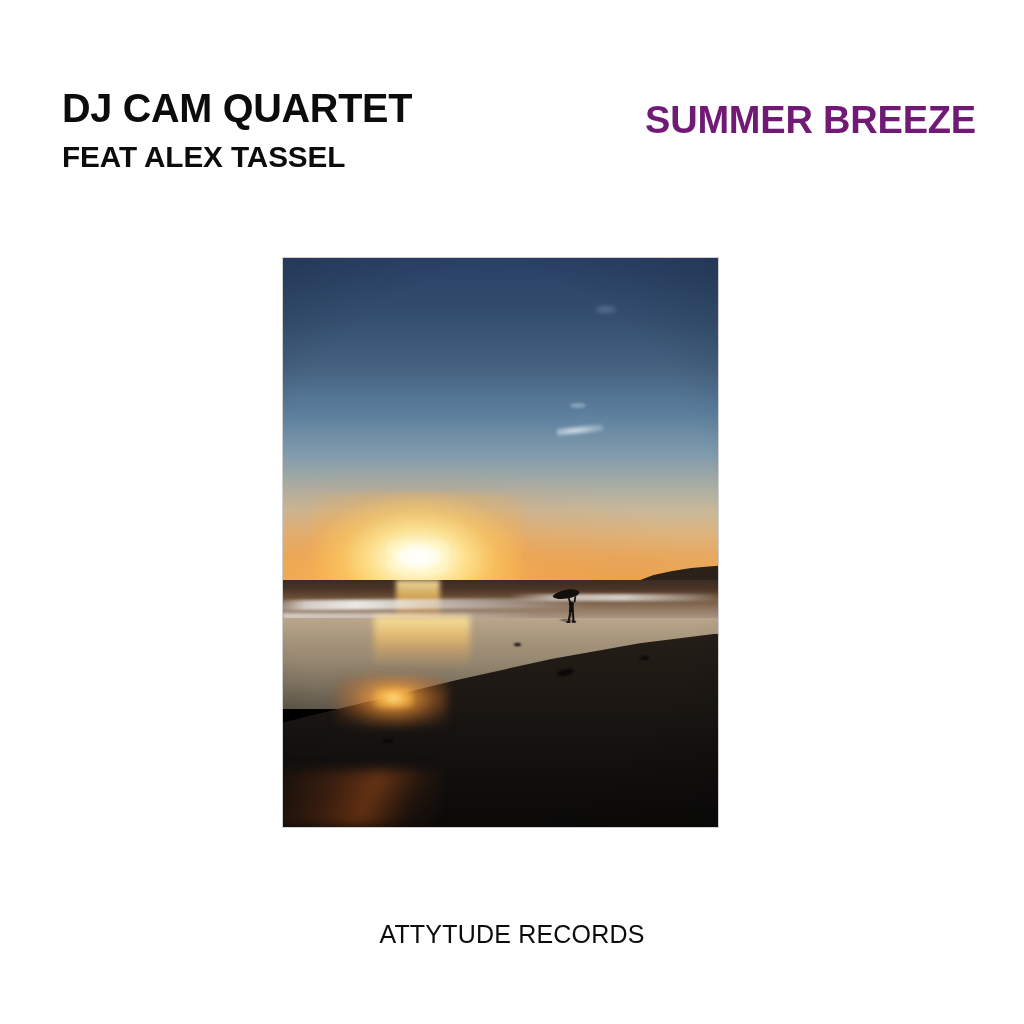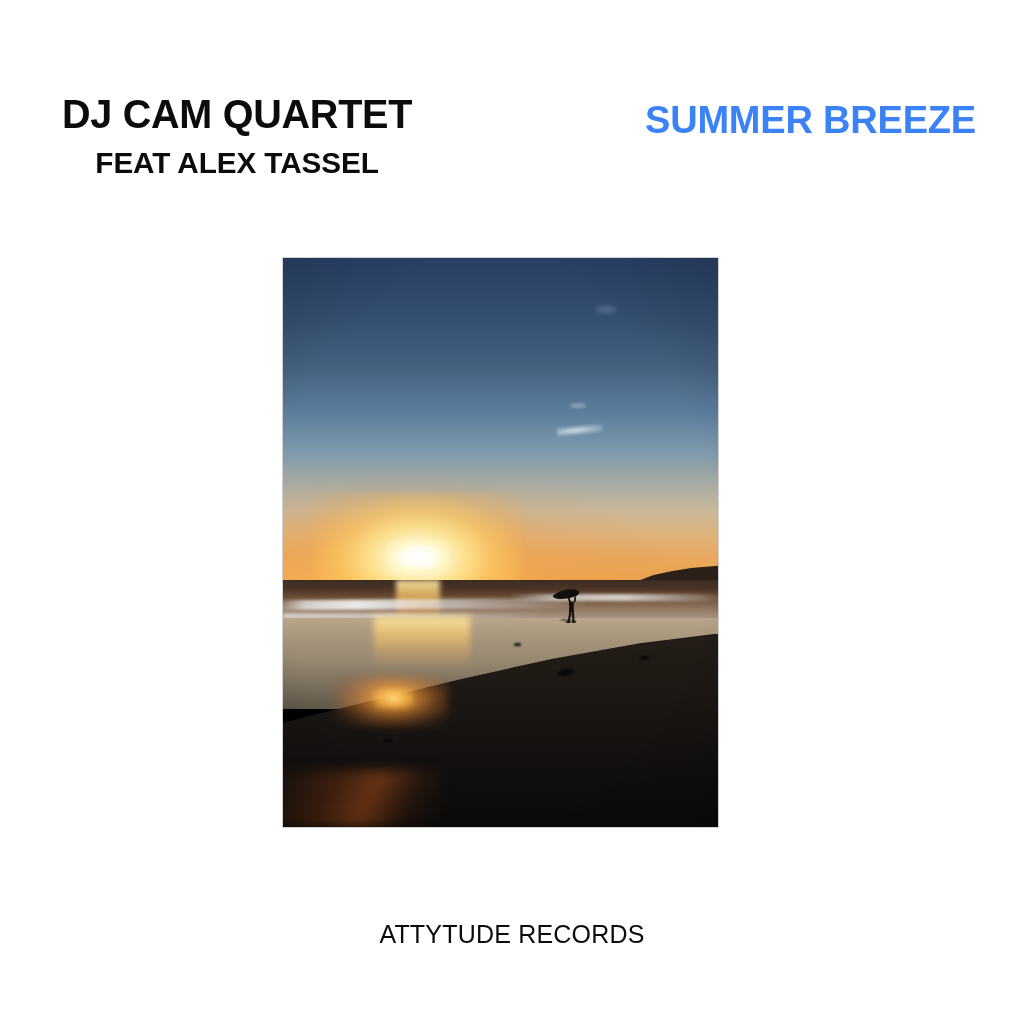--- a/index.html
+++ b/index.html
@@ -20,22 +20,22 @@
   .cover {
     position: absolute;
     inset: 0;
     background: #ffffff;
   }
 
   
   .artist-block {
     position: absolute;
     left: 62px;
-    top: 94px;
-    text-align: center;
+    top: 88px;
+    text-align: left;
   }
   .artist-name {
     font-family: "Liberation Sans", sans-serif;
     font-weight: 700;
     font-size: 40px;
     letter-spacing: -0.3px;
     color: #0c0c0c;
     line-height: 1.0;
     margin: 0;
     white-space: nowrap;
@@ -56,21 +56,21 @@
   }
 
   .track-title {
     position: absolute;
     right: 48px;
     top: 101px;
     font-family: "Liberation Sans", sans-serif;
     font-weight: 700;
     font-size: 38px;
     letter-spacing: -0.2px;
-    color: #3b82f6;
+    color: #701a75;
     line-height: 1.0;
     margin: 0;
     white-space: nowrap;
     text-align: right;
   }
 
   .label-name {
     position: absolute;
     left: 0;
     right: 0;

